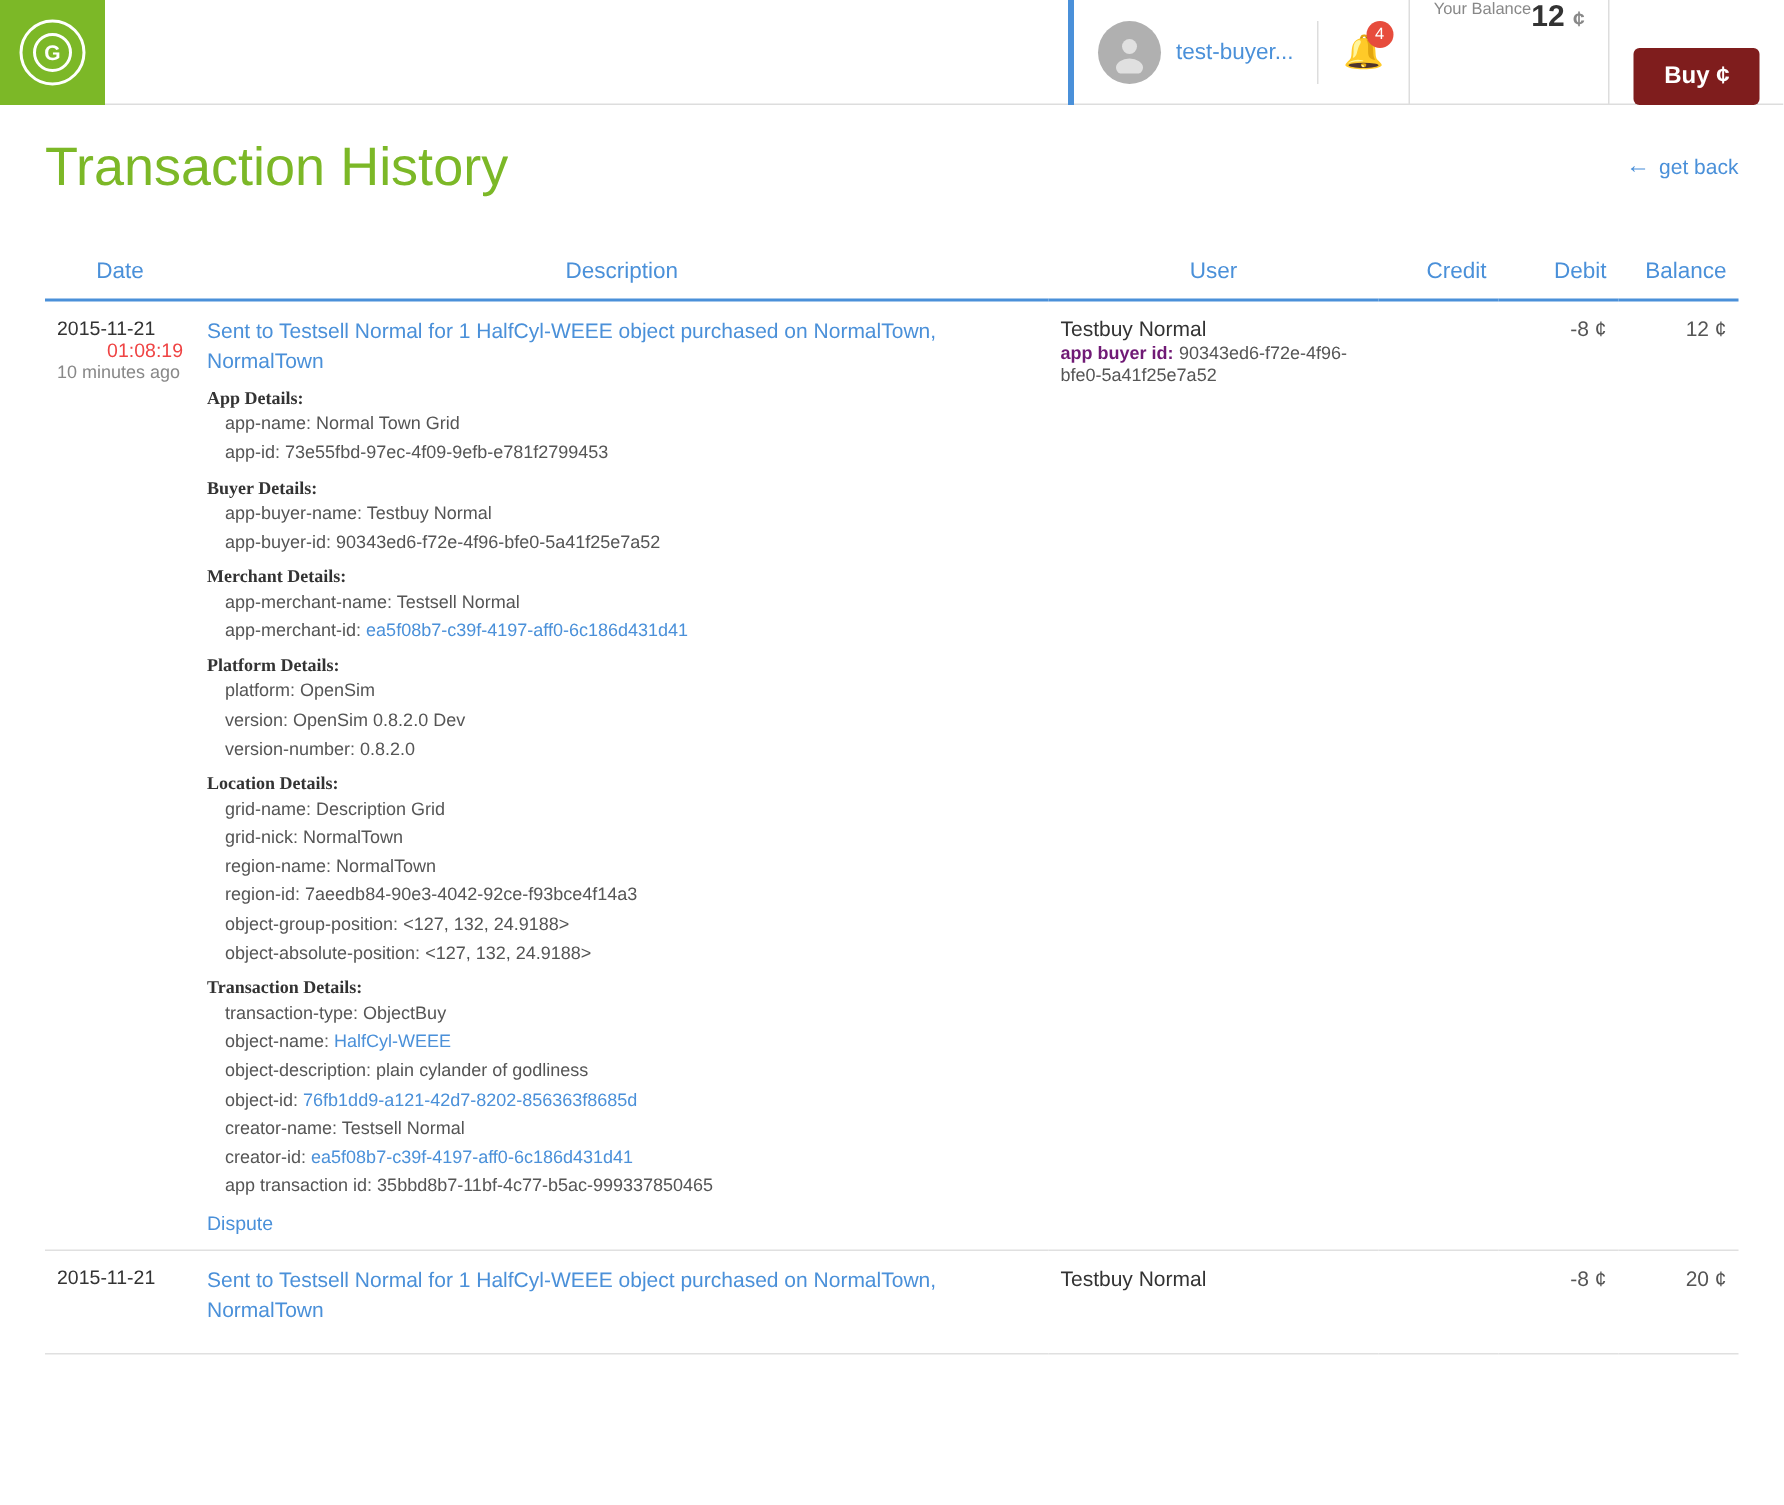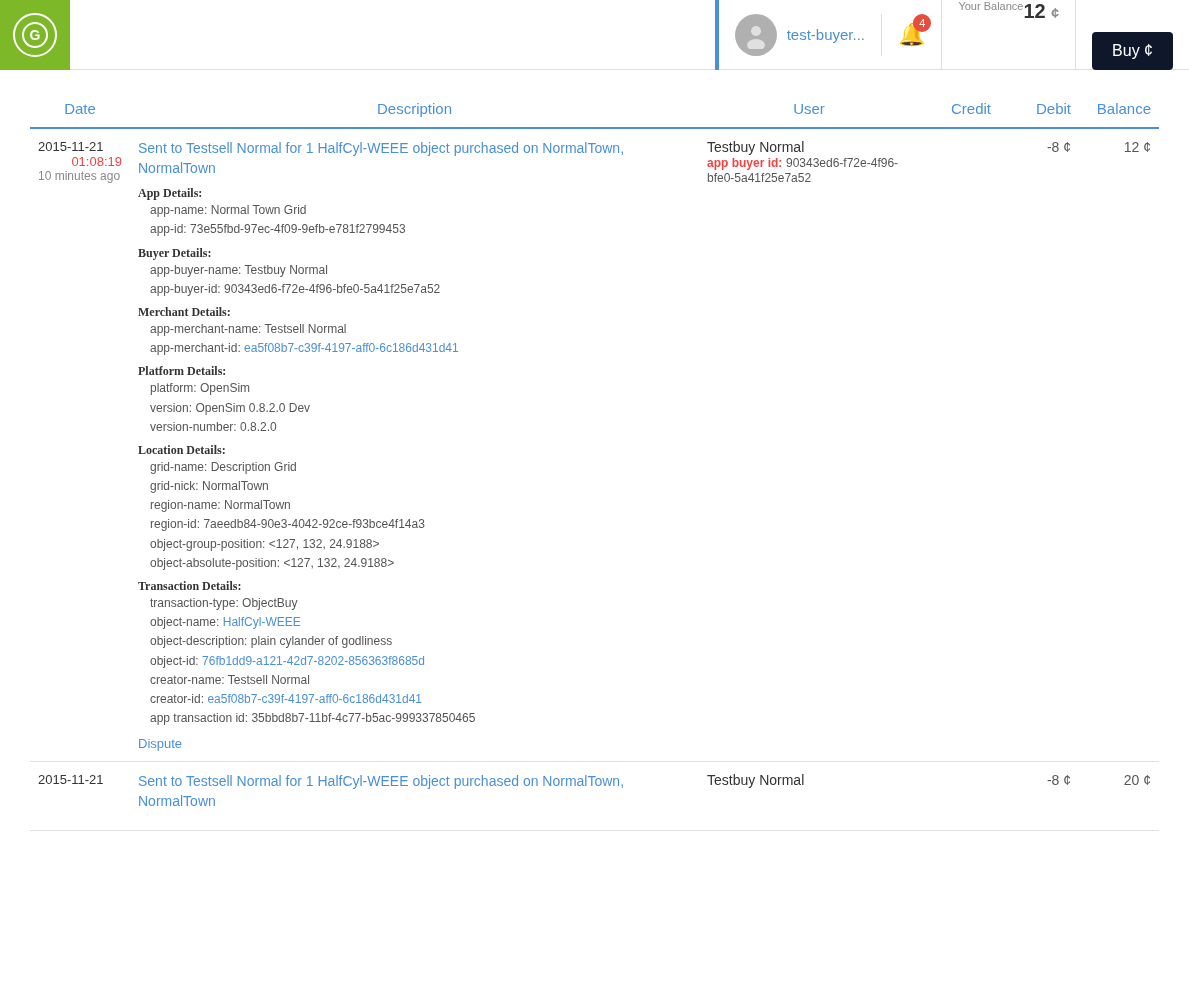--- a/index.html
+++ b/index.html
@@ -97,27 +97,27 @@
       justify-content: center;
     }
     .balance-label { font-size: 11px; color: #888; }
     .balance-amount { font-size: 20px; font-weight: bold; color: #333; }
     .header-buy {
       padding: 0 16px;
       display: flex;
       align-items: center;
     }
     .buy-button {
-      background: #0f172a;
+      background: #7f1d1d;
       color: #fff;
       border: none;
       border-radius: 4px;
       padding: 10px 20px;
       font-size: 16px;
-      font-weight: normal;
+      font-weight: bold;
       cursor: pointer;
       margin-top: 32px;
     }
 
     
     .page-content {
       padding: 20px 30px;
     }
     .page-header {
       display: flex;
@@ -207,21 +207,21 @@
 
     .dispute-link {
       color: #4a90d9;
       text-decoration: none;
       font-size: 13px;
       margin-top: 8px;
       display: inline-block;
     }
 
     .user-name { font-size: 14px; color: #333; }
-    .user-detail-label { font-weight: bold; font-size: 12px; color: #ef4444; }
+    .user-detail-label { font-weight: bold; font-size: 12px; color: #701a75; }
     .user-detail-value { font-size: 12px; color: #555; }
 
     .amount-value { font-size: 14px; color: #555; text-align: right; }
   </style>
 </head>
 <body>
 
 <div class="header">
   <div class="header-logo">
     <div class="logo-circle">
@@ -252,20 +252,27 @@
       <span>12</span>
       <span style="font-size:14px;color:#888;">¢</span>
     </span>
   </div>
   <div class="header-buy">
     <button class="buy-button">Buy ¢</button>
   </div>
 </div>
 
 <div class="page-content">
+  <div class="page-header">
+    <h1 class="page-title">Transaction History</h1>
+    <a class="get-back-link" href="#">
+      <span class="back-arrow">←</span>
+      <span>get back</span>
+    </a>
+  </div>
 
   <table class="table-container">
     <thead>
       <tr>
         <th class="col-date">Date</th>
         <th class="col-desc">Description</th>
         <th class="col-user">User</th>
         <th class="col-credit right">Credit</th>
         <th class="col-debit right">Debit</th>
         <th class="col-balance right">Balance</th>

